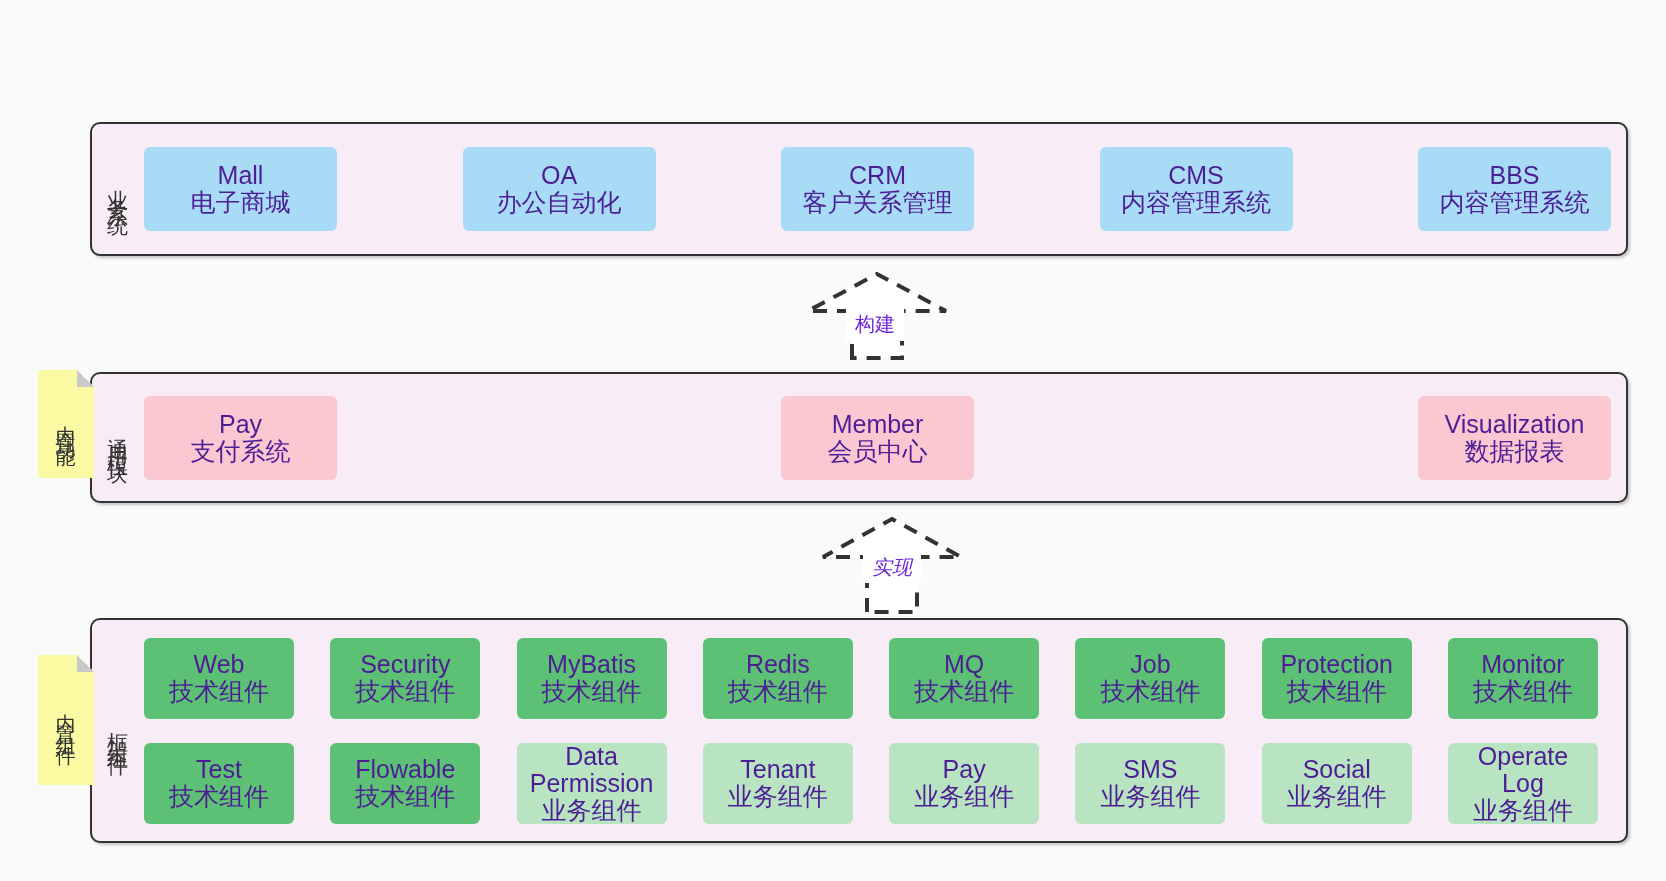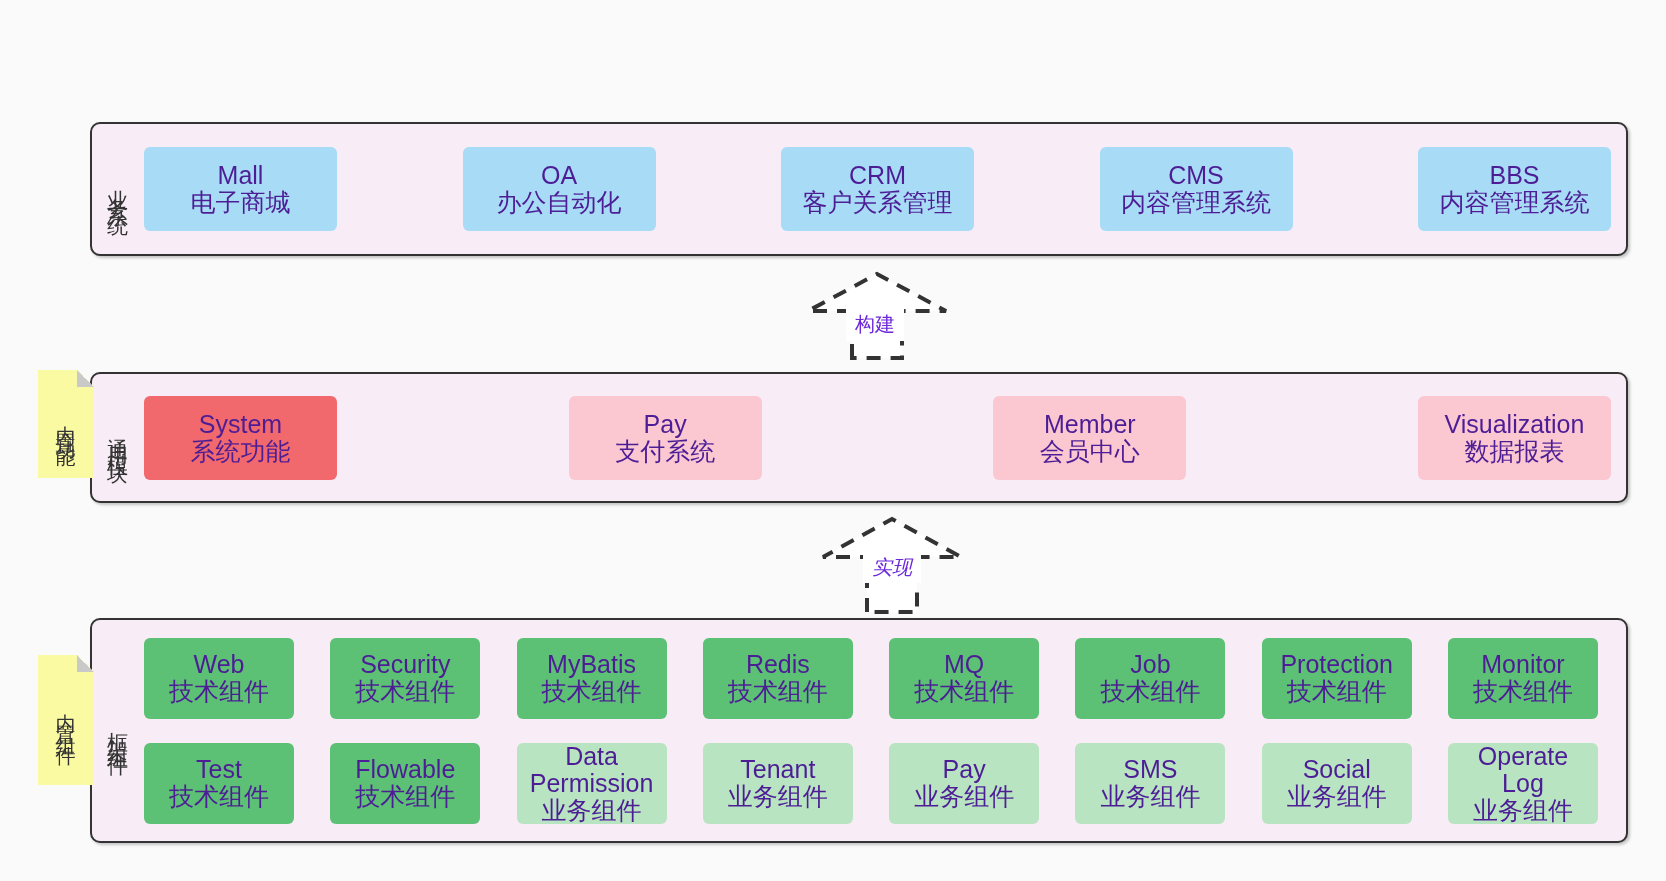--- a/index.html
+++ b/index.html
@@ -134,24 +134,20 @@
       <div>内容管理系统</div>
     </div>
   </div>
 </section>
 
 <section class="panel" id="panel-modules">
   <div class="panel-label">
     <span class="vtext">通用模块</span>
   </div>
   <div class="panel-body">
-    <div class="box red">
-      <div>System</div>
-      <div>系统功能</div>
-    </div>
     <div class="box pink">
       <div>Pay</div>
       <div>支付系统</div>
     </div>
     <div class="box pink">
       <div>Member</div>
       <div>会员中心</div>
     </div>
     <div class="box pink">
       <div>Visualization</div>

